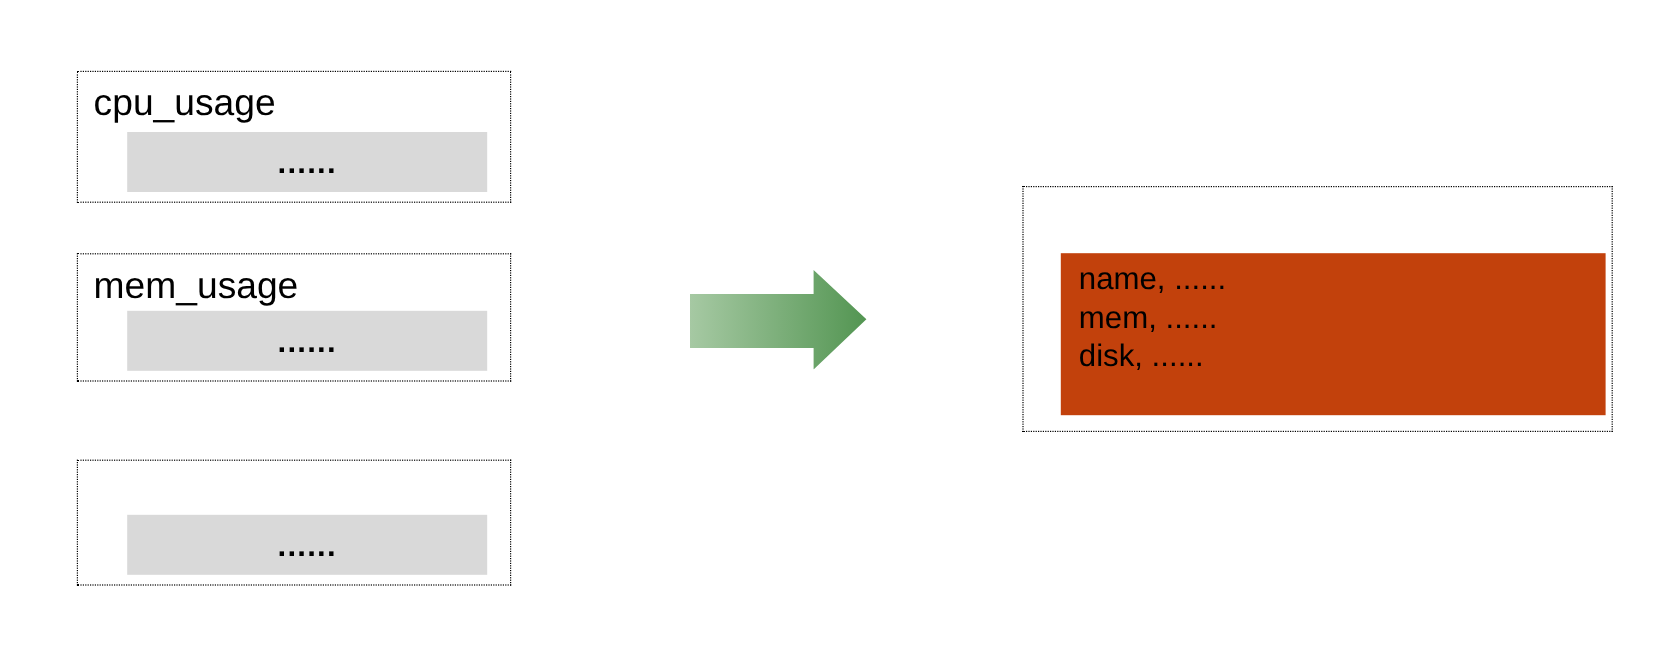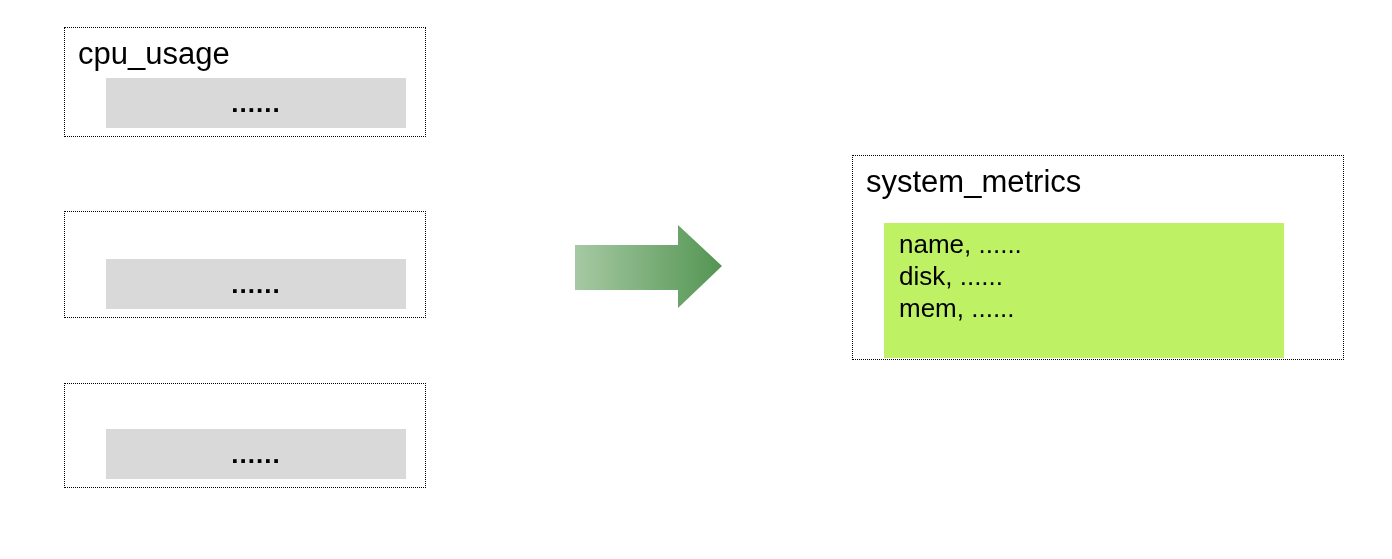--- a/index.html
+++ b/index.html
@@ -12,21 +12,21 @@
     font-family: "Liberation Sans", sans-serif;
     color: #000000;
     overflow: hidden;
   }
   .table-box {
     position: absolute;
     border: 1px dotted #000000;
     background: #ffffff;
   }
   .src-box { left: 64px; width: 362px; height: 110px; }
-  .src-box-1 { top: 27px; }
+  .src-box-1 { top: 59px; }
   .src-box-2 { top: 211px; height: 107px; }
   .src-box-3 { top: 383px; height: 105px; }
   .box-title {
     position: absolute;
     left: 13px;
     top: 8px;
     font-size: 31px;
     line-height: 1.15;
     white-space: nowrap;
   }
@@ -54,64 +54,63 @@
   .target-box {
     left: 852px;
     top: 155px;
     width: 492px;
     height: 205px;
   }
   .target-panel {
     position: absolute;
     left: 31px;
     top: 55px;
-    width: 400px;
+    width: 454px;
     height: 135px;
-    background: #bef264;
+    background: #c2410c;
     padding: 5px 0 0 15px;
-    margin-top: 12px;
   }
   .panel-row {
     font-size: 26px;
     line-height: 32px;
     white-space: nowrap;
   }
 </style>
 </head>
 <body>
 
 <div class="canvas">
 
   <div class="table-box src-box src-box-1">
     <div class="box-title">cpu_usage</div>
     <div class="row-bar">......</div>
   </div>
 
   <div class="table-box src-box src-box-2">
+    <div class="box-title">mem_usage</div>
     <div class="row-bar">......</div>
   </div>
 
   <div class="table-box src-box src-box-3">
     <div class="row-bar">......</div>
   </div>
 
   <div class="arrow-wrap">
     <svg width="148" height="84" viewBox="0 0 148 84" xmlns="http://www.w3.org/2000/svg" aria-hidden="true">
       <defs>
         <linearGradient id="arrowGrad" x1="0" y1="0" x2="1" y2="0">
           <stop offset="0" stop-color="#a6c9a3"></stop>
           <stop offset="1" stop-color="#539552"></stop>
         </linearGradient>
       </defs>
       <polygon points="0,21 103,21 103,1 147,42 103,84 103,66 0,66" fill="url(#arrowGrad)"></polygon>
     </svg>
   </div>
 
   <div class="table-box target-box">
-    <div class="box-title">system_metrics</div>
     <div class="target-panel">
       <div class="panel-row">name, ......</div>
+      <div class="panel-row">mem, ......</div>
       <div class="panel-row">disk, ......</div>
-      <div class="panel-row">mem, ......</div>
     </div>
   </div>
 
 </div>
 
 </body></html>

